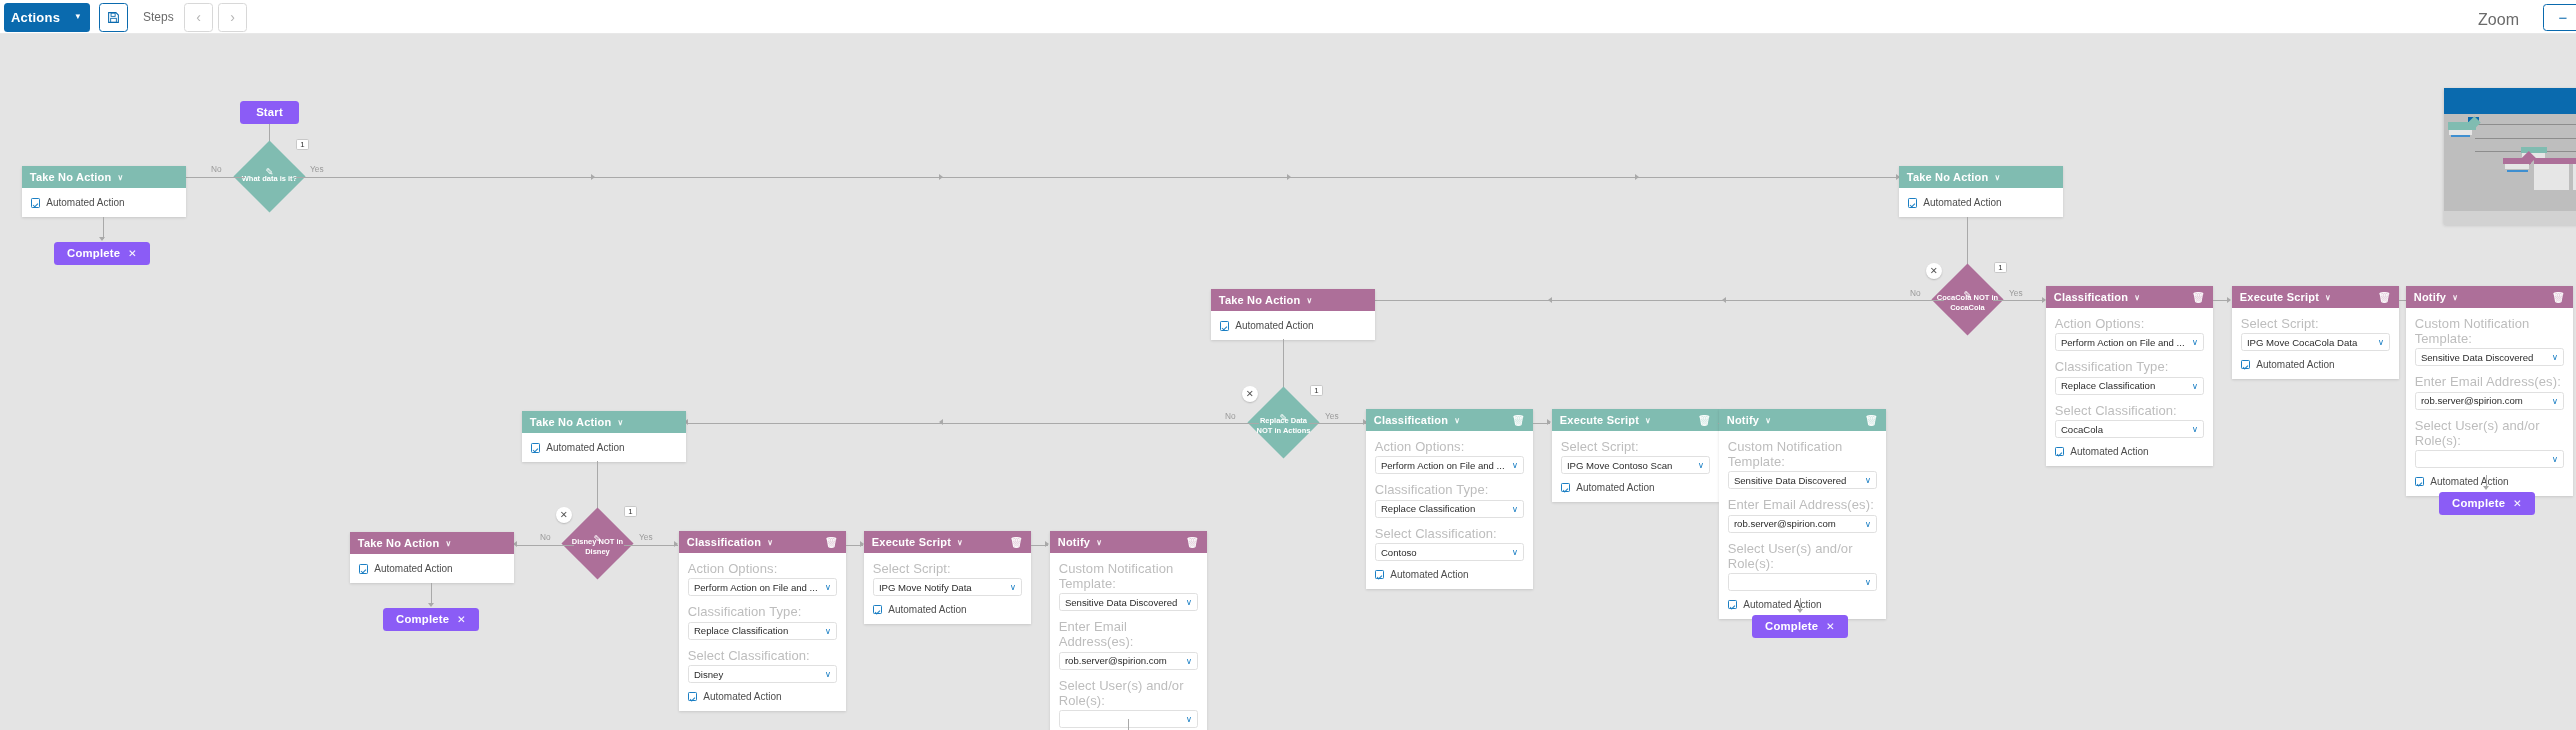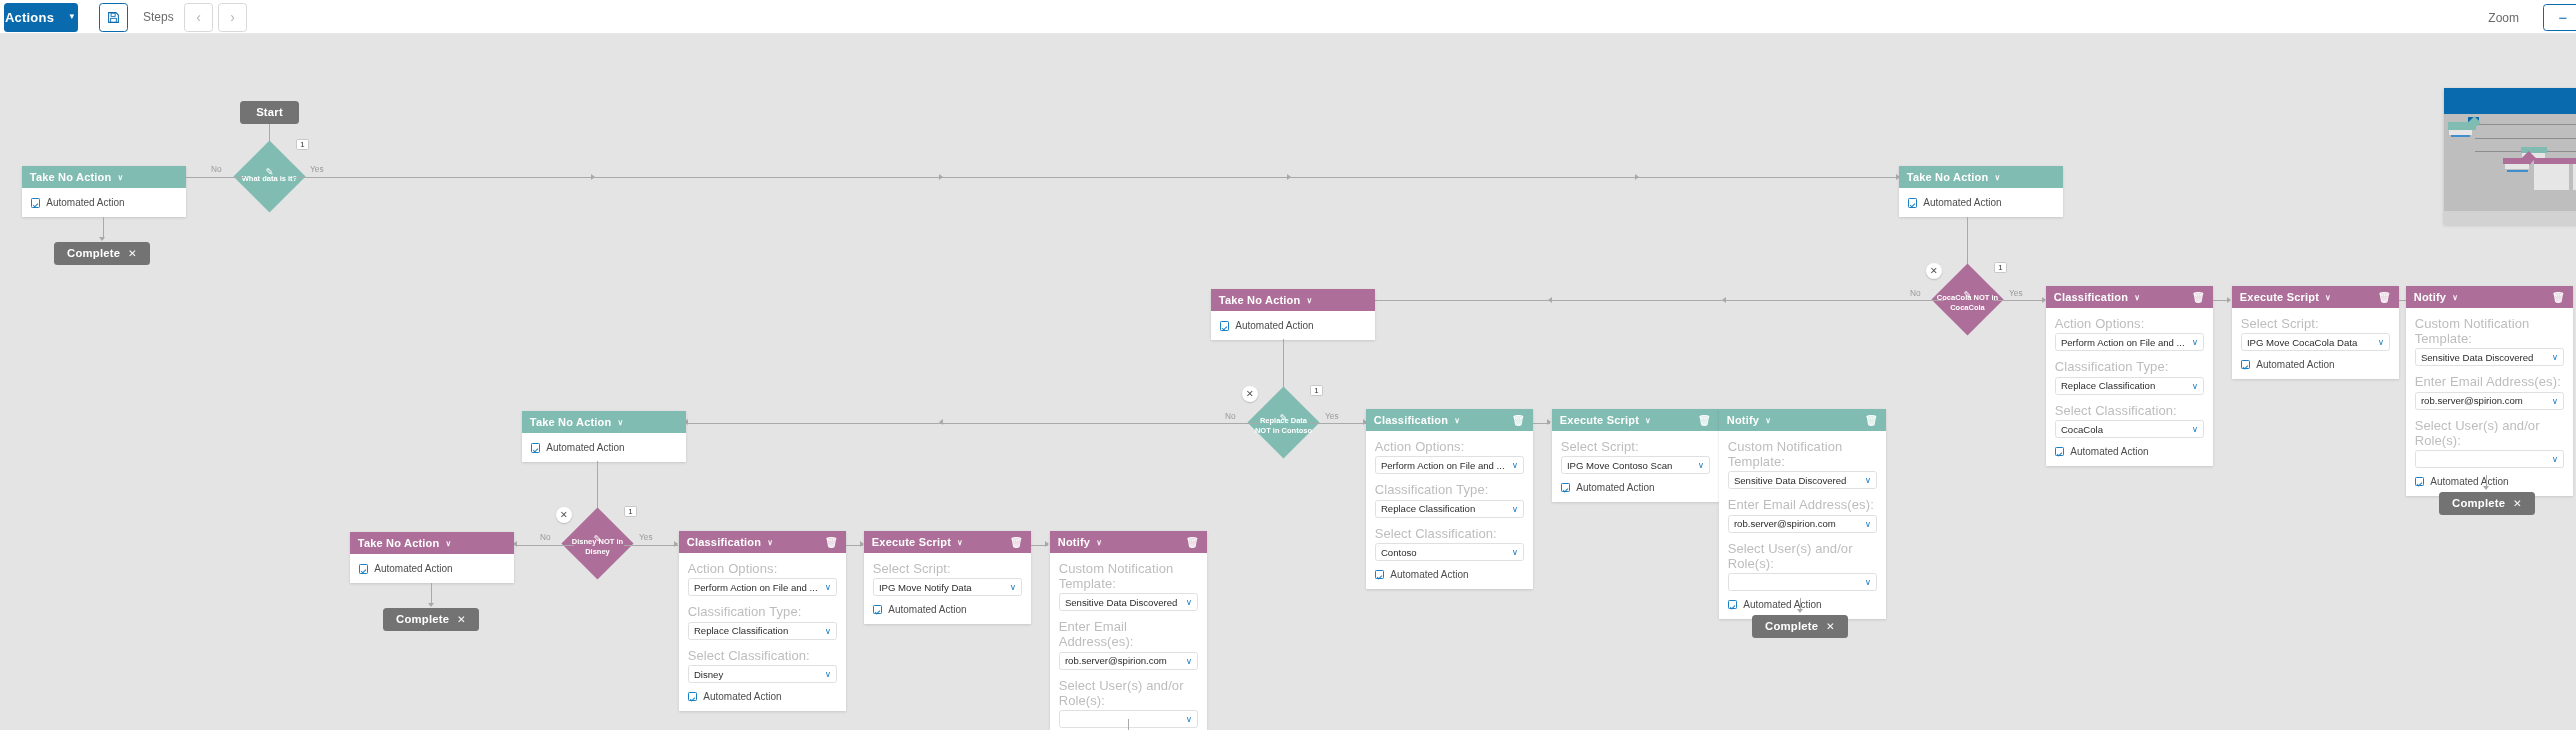--- a/index.html
+++ b/index.html
@@ -12,21 +12,21 @@
   }
 
   
   #topbar {
     position: absolute; left: 0; top: 0; width: 2576px; height: 34px;
     background: #ffffff;
     border-bottom: 0.9px solid #e8e8e8;
   }
   #actions-btn {
     position: absolute; left: 3.5px; top: 2.6px;
-    width: 74px; height: 29px;
+    width: 86px; height: 29px;
     background: #0a6aae; color: #fff;
     border-radius: 3.5px;
     font-size: 13px; font-weight: bold;
     display: flex; align-items: center; justify-content: center;
     cursor: pointer; letter-spacing: 0.2px;
   }
   #actions-btn .caret {
     margin-left: 14px; font-size: 7.8px; line-height: 1;
   }
   #save-btn {
@@ -50,21 +50,21 @@
     font-size: 14px; cursor: pointer;
   }
   #step-prev { left: 184px; }
   #step-next { left: 218px; }
   #page-title {
     position: absolute; left: 0; top: 7.8px; width: 2576px;
     text-align: center; font-size: 17.4px; color: #262626;
   }
   #zoom-label {
     position: absolute; right: 57px; top: 11.3px;
-    font-size: 12px; color: #6a6a6a;
+    font-size: 16px; color: #6a6a6a;
   }
   #zoom-ctrl {
     position: absolute; right: -7px; top: 3.5px;
     width: 40px; height: 27px;
     border: 0.9px solid #0a6aae; border-radius: 3.5px;
     background: #fff; color: #0a6aae;
     display: flex; align-items: center; justify-content: center;
     font-size: 15px; cursor: pointer;
   }
 
@@ -73,21 +73,21 @@
     position: absolute; left: 0; top: 34px;
     width: 2576px; height: 697px;
     background: #e4e4e4;
     overflow: hidden;
   }
 
   
   .pill {
     position: absolute;
     height: 22.6px; border-radius: 3.5px;
-    background: #737373; color: #fff;
+    background: #8b5cf6; color: #fff;
     font-size: 11.3px; font-weight: bold;
     display: flex; align-items: center; justify-content: center;
     cursor: pointer; letter-spacing: 0.2px;
   }
   .pill .xmark {
     margin-left: 7.8px; font-weight: normal; font-size: 10.4px; opacity: .95;
   }
 
   
   .card {
@@ -352,21 +352,21 @@
     </div>
   </div>
   <div class="vline" style="left:1283px; top:305px; height:54px;"></div>
   <div class="arrow-d" style="left:1279px; top:357px;"></div>
 
   <div class="diamond teal" style="left:1258px; top:363px; width:51px; height:51px;">
     <div class="dshape"></div>
     <div class="pencil">✎</div>
     <div class="dtext">
       <div>Replace Data</div>
-      <div>NOT in Contoso</div>
+      <div>NOT in Actions</div>
     </div>
     <div class="badge">1</div>
     <div class="dclose">
       <span>✕</span>
     </div>
   </div>
 
   <div class="edge-label" style="left:1225px; top:377px;">No</div>
   <div class="hline" style="left:687px; top:389px; width:572px;"></div>
   <div class="arrow-l" style="left:684px; top:385px;"></div>

